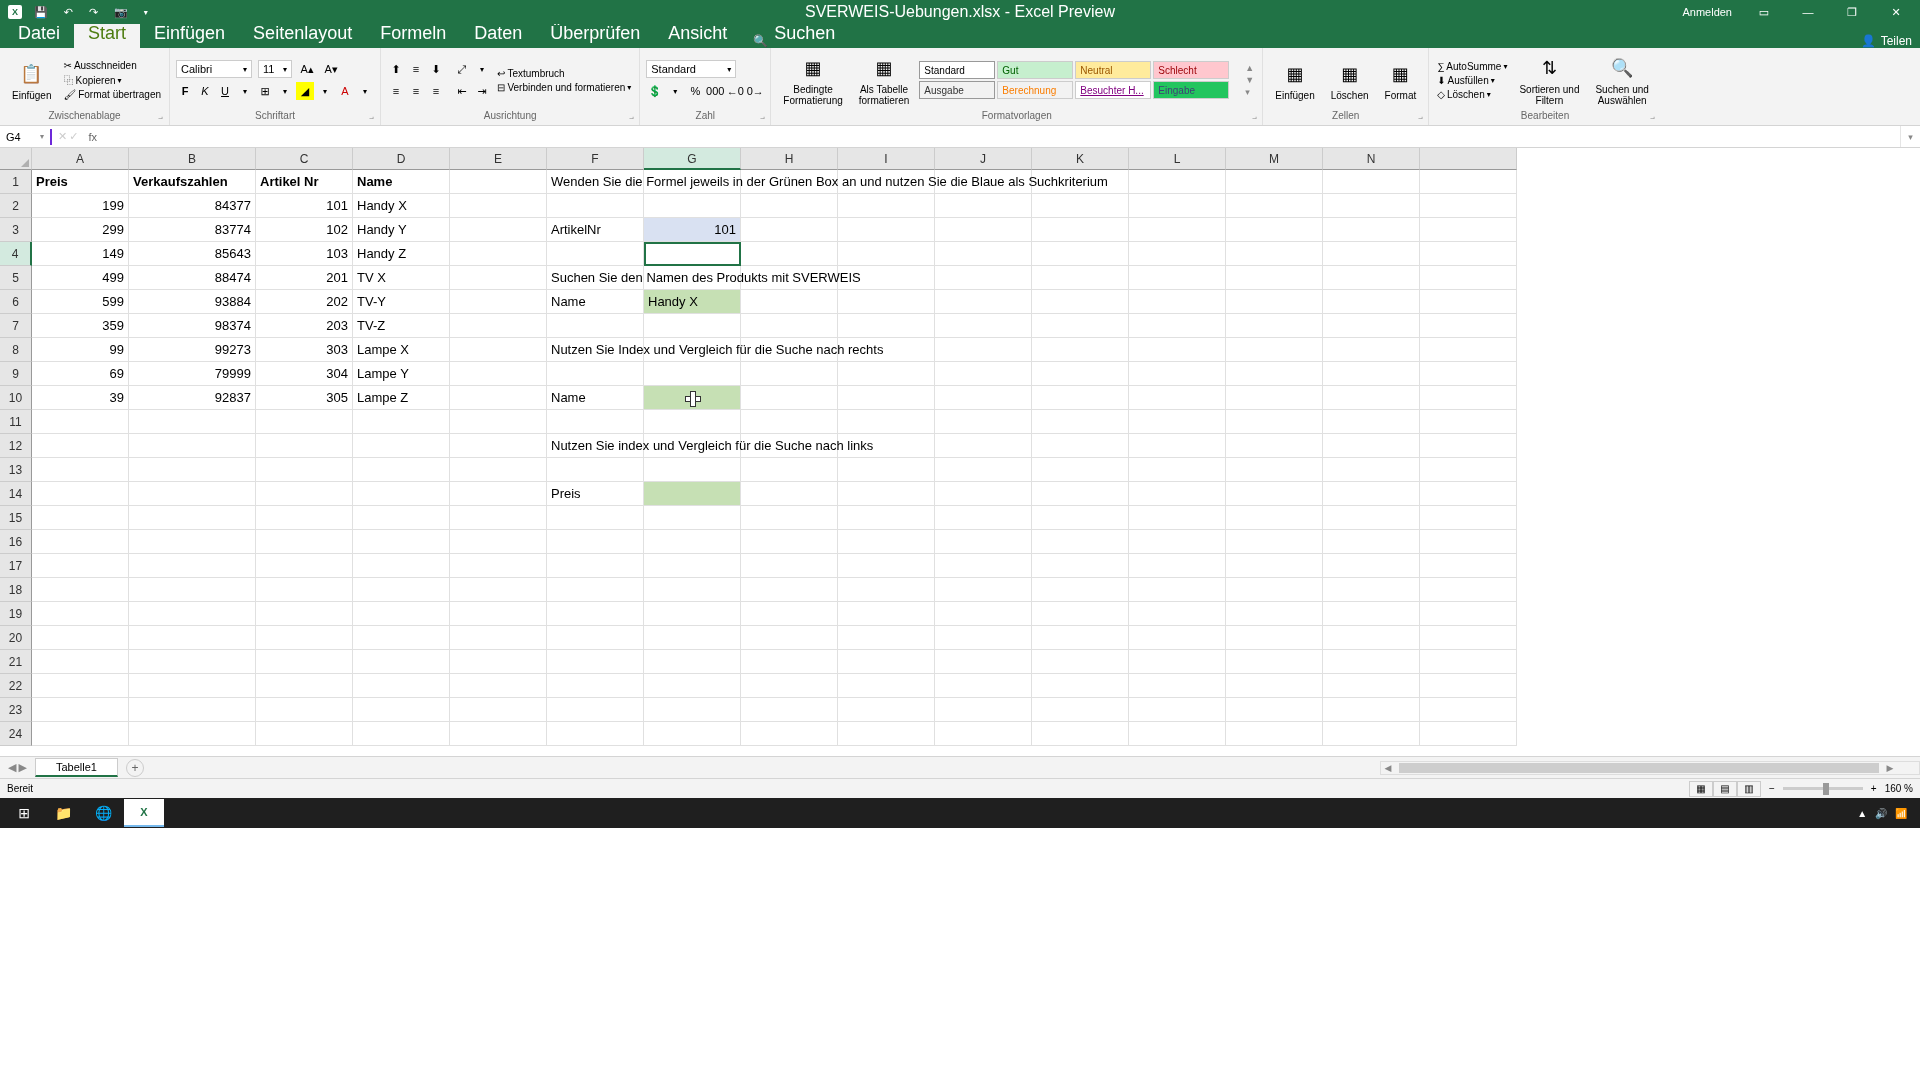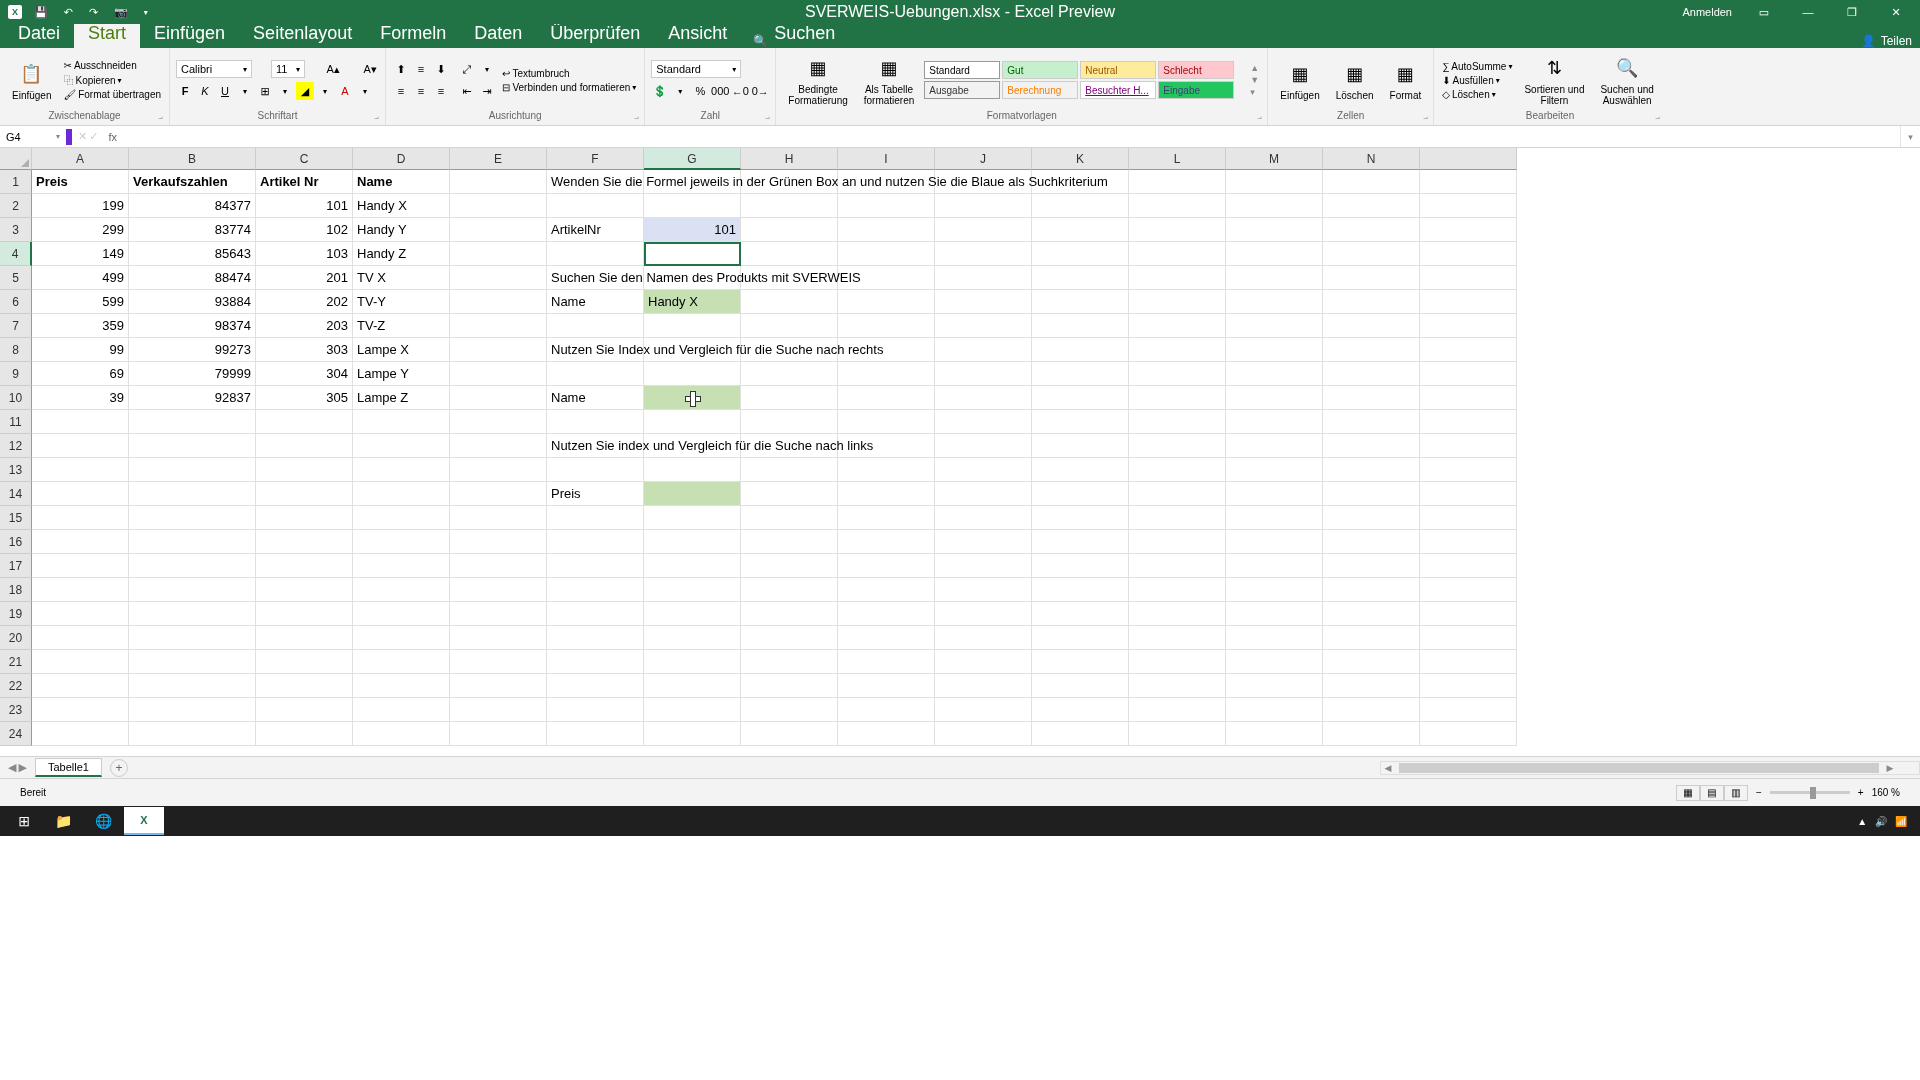--- a/index.html
+++ b/index.html
@@ -46,21 +46,21 @@
 .style-gut { background: #c6efce; color: #006100; }
 .style-neutral { background: #ffeb9c; color: #9c5700; }
 .style-schlecht { background: #ffc7ce; color: #9c0006; }
 .style-ausgabe { background: #f2f2f2; border: 1px solid #999; color: #333; }
 .style-berechnung { background: #f2f2f2; color: #fa7d00; }
 .style-besucht { color: #800080; text-decoration: underline; background: #fff; }
 .style-eingabe { background: #22c55e; color: #3f3f76; }
 
 
 .formula-bar { height: 22px; display: flex; align-items: center; border-bottom: 1px solid #d4d4d4; background: #fff; }
-.name-box { width: 72px; border-right: 6px solid #6d28d9; padding: 2px 6px; font-size: 11px; display: flex; align-items: center; justify-content: space-between; }
+.name-box { width: 52px; border-right: 2px solid #6d28d9; padding: 2px 6px; font-size: 11px; display: flex; align-items: center; justify-content: space-between; }
 .name-box::after { content: '▾'; font-size: 8px; color: #888; }
 .formula-btns { display: flex; align-items: center; gap: 2px; padding: 0 6px; color: #ccc; font-size: 11px; }
 .fx-label { color: #666; font-size: 11px; padding: 0 4px; }
 .formula-input { flex: 1; padding: 2px 6px; font-size: 11px; }
 .formula-expand { width: 20px; text-align: center; color: #888; font-size: 9px; border-left: 1px solid #e5e5e5; height: 100%; display: flex; align-items: center; justify-content: center; }
 
 
 .grid-container { position: relative; height: 608px; overflow: hidden; }
 .grid { display: grid; grid-template-columns: 32px 97px 127px 97px 97px 97px 97px 97px 97px 97px 97px 97px 97px 97px 97px 97px; }
 .corner { background: #e6e6e6; border-right: 1px solid #ccc; border-bottom: 1px solid #999; height: 22px; position: relative; }
@@ -77,28 +77,28 @@
 .cell.green-fill { background: #c6e0b4; }
 .cell.overflow { position: relative; z-index: 2; }
 .cursor-cross { position: absolute; width: 14px; height: 14px; pointer-events: none; }
 .cursor-cross::before, .cursor-cross::after { content: ''; position: absolute; background: #fff; border: 1px solid #333; }
 .cursor-cross::before { width: 14px; height: 4px; top: 5px; left: 0; }
 .cursor-cross::after { width: 4px; height: 14px; left: 5px; top: 0; }
 
 
 .sheet-tabs-bar { height: 22px; display: flex; align-items: center; border-top: 1px solid #d4d4d4; background: #f3f3f3; font-size: 11px; }
 .sheet-nav { display: flex; gap: 2px; padding: 0 8px; color: #888; }
-.sheet-tab { background: #fff; border: 1px solid #ccc; border-bottom: 2px solid #217346; padding: 2px 12px; font-size: 11px; }
+.sheet-tab { background: #fff; border: 1px solid #ccc; border-bottom: 2px solid #217346; padding: 2px 20px; font-size: 11px; }
 .add-sheet { width: 18px; height: 18px; border: 1px solid #ccc; border-radius: 50%; display: flex; align-items: center; justify-content: center; margin-left: 8px; font-size: 12px; color: #666; }
 .hscroll { margin-left: auto; width: 540px; height: 14px; background: #f3f3f3; border: 1px solid #ddd; display: flex; align-items: center; }
 .hscroll .thumb { width: 480px; height: 10px; background: #cdcdcd; margin: 0 4px; }
 .hscroll .arr { width: 14px; text-align: center; color: #888; font-size: 9px; }
 
 
-.status-bar { height: 28px; background: #f3f3f3; display: flex; align-items: center; font-size: 10px; border-top: 1px solid #d4d4d4; padding: 0 20px; }
+.status-bar { height: 20px; background: #f3f3f3; display: flex; align-items: center; font-size: 10px; border-top: 1px solid #d4d4d4; padding: 0 7px; }
 .status-right { margin-left: auto; display: flex; align-items: center; gap: 8px; }
 .view-btns { display: flex; gap: 0; }
 .view-btn { width: 24px; height: 16px; border: 1px solid #ccc; font-size: 10px; display: flex; align-items: center; justify-content: center; }
 .zoom-slider { width: 80px; height: 3px; background: #ccc; position: relative; }
 .zoom-slider::after { content: ''; position: absolute; width: 6px; height: 12px; background: #999; top: -4px; left: 50%; }
 
 
 .taskbar { height: 30px; background: #1f1f1f; display: flex; align-items: center; padding: 0 4px; }
 .task-btn { width: 40px; height: 28px; display: flex; align-items: center; justify-content: center; color: #fff; font-size: 14px; }
 .task-btn.active { background: #3a3a3a; border-bottom: 2px solid #76b9ed; }
@@ -165,21 +165,21 @@
             <span>Format übertragen</span>
           </div>
       </div>
     </div>
     <div class="ribbon-group-label">Zwischenablage</div>
   </div>
 
   <div class="ribbon-group">
     <div class="ribbon-group-content">
       <div class="ribbon-col" style="gap:4px;">
-        <div style="display:flex;gap:19px;">
+        <div style="display:flex;gap:6px;">
           <div class="font-select">
               <span>Calibri</span>
               <span style="font-size:8px;">▾</span>
             </div>
           <div class="font-size-select">
               <span>11</span>
               <span style="font-size:8px;">▾</span>
             </div>
           <span class="fmt-btn">A▴</span>
           <span class="fmt-btn">A▾</span>

